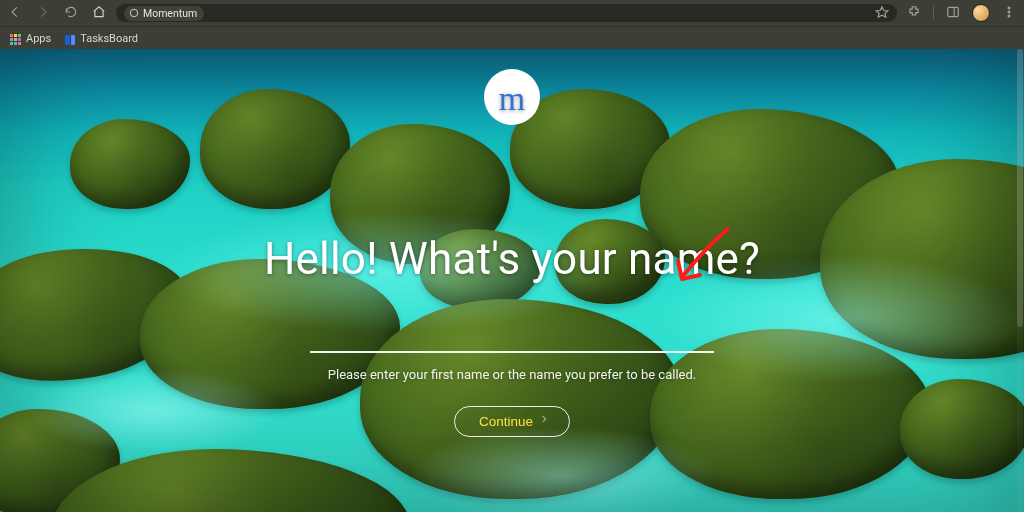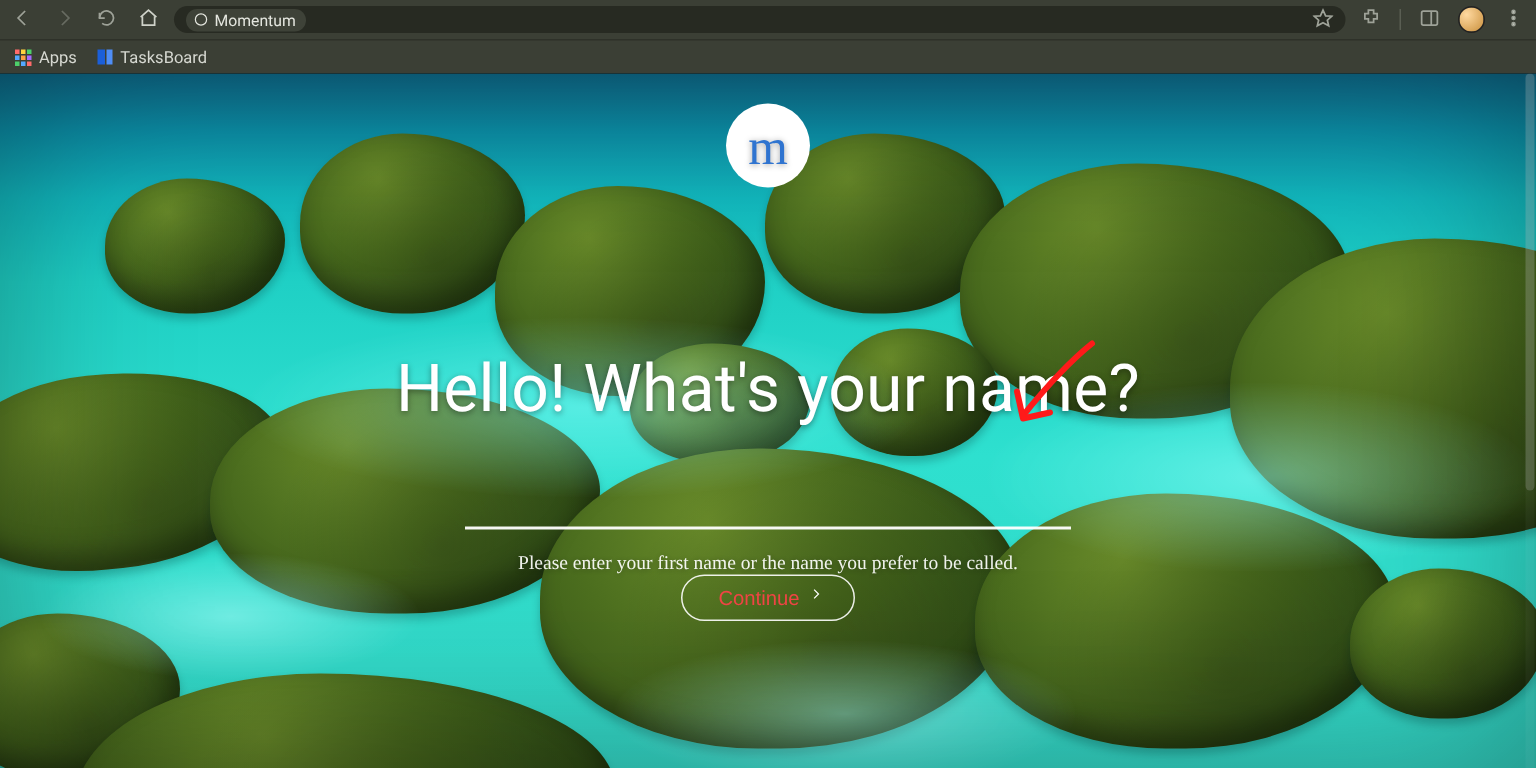--- a/index.html
+++ b/index.html
@@ -9,21 +9,21 @@
   .toolbar .nav-icons{display:flex;gap:14px;align-items:center;}
   .toolbar svg{width:14px;height:14px;stroke:#9ea298;fill:none;stroke-width:2;}
   .toolbar .home svg{stroke:#cfd2c9;}
   .omnibox{flex:1;height:18px;background:#272a22;border-radius:10px;display:flex;align-items:center;padding:0 8px;gap:6px;color:#c7cac1;font-size:11px;overflow:hidden;}
   .omnibox .site-chip{background:#3e4238;border-radius:9px;padding:1px 7px 1px 5px;display:flex;align-items:center;gap:4px;color:#e4e6df;font-size:10.5px;}
   .omnibox .site-chip svg{width:10px;height:10px;stroke:#e4e6df;}
   .toolbar .right-icons{display:flex;gap:12px;align-items:center;}
   .toolbar .right-icons .divider{width:1px;height:14px;background:#5a5e53;}
   .avatar{width:16px;height:16px;border-radius:50%;background:radial-gradient(circle at 30% 30%,#ffd9a0,#c98f3b);border:1px solid #222;}
   .bookbar{height:22px;background:#3b3f35;border-top:1px solid #2e3129;display:flex;align-items:center;padding:0 10px;gap:14px;color:#d7d9d2;font-size:11px;}
-  .bookbar .bm{display:flex;align-items:center;gap:5px;}
+  .bookbar .bm{display:flex;align-items:flex-end;gap:5px;}
   .apps-icon{display:grid;grid-template-columns:repeat(3,3px);grid-template-rows:repeat(3,3px);gap:1px;}
   .apps-icon span{width:3px;height:3px;background:#7aa0ff;}
   .apps-icon span:nth-child(1){background:#ff6b6b;}
   .apps-icon span:nth-child(2){background:#ffd23f;}
   .apps-icon span:nth-child(3){background:#4dd06a;}
   .apps-icon span:nth-child(4){background:#53a8ff;}
   .apps-icon span:nth-child(5){background:#ff9f43;}
   .apps-icon span:nth-child(6){background:#a66bff;}
   .apps-icon span:nth-child(7){background:#4dd06a;}
   .apps-icon span:nth-child(8){background:#53a8ff;}
@@ -64,22 +64,22 @@
   .i13{width:120px;height:80px;left:420px;top:180px;}
   .i14{width:110px;height:85px;left:555px;top:170px;}
   .i15{width:130px;height:100px;left:900px;top:330px;}
   .vignette{position:absolute;inset:0;box-shadow:inset 0 0 120px rgba(0,0,0,.35);}
   
   .overlay{position:absolute;inset:0;display:flex;flex-direction:column;align-items:center;color:#fff;text-shadow:0 1px 4px rgba(0,0,0,.4);}
   .logo{margin-top:20px;width:56px;height:56px;border-radius:50%;background:#fff;display:flex;align-items:center;justify-content:center;}
   .logo span{font-family:Georgia,'Times New Roman',serif;font-size:34px;color:#2f74d0;line-height:1;position:relative;top:2px;}
   .headline{margin-top:108px;font-size:44px;font-weight:400;letter-spacing:.2px;}
   .name-input{margin-top:36px;width:400px;border:none;border-bottom:2px solid rgba(255,255,255,.95);background:transparent;height:28px;outline:none;color:#fff;font-size:20px;text-align:center;}
-  .hint{margin-top:14px;font-size:13px;opacity:.92;font-family:Liberation Serif, serif;}
-  .continue{border:1.5px solid rgba(255,255,255,.9);background:transparent;color:#ef4444;border-radius:20px;padding:7px 20px 7px 24px;font-size:13.5px;display:flex;align-items:flex-start;gap:6px;cursor:pointer;}
+  .hint{margin-top:14px;font-size:13px;opacity:.92;}
+  .continue{margin-top:24px;border:1.5px solid rgba(255,255,255,.9);background:transparent;color:#fde047;border-radius:20px;padding:7px 20px 7px 24px;font-size:13.5px;display:flex;align-items:flex-start;gap:6px;cursor:pointer;}
   .continue svg{width:10px;height:10px;stroke:#fff;stroke-width:2;fill:none;}
   
   .annotation{position:absolute;left:668px;top:176px;pointer-events:none;}
   .annotation svg{width:70px;height:70px;overflow:visible;}
   .scrollbar{position:absolute;right:1px;top:0;width:6px;height:100%;background:rgba(255,255,255,.04);}
   .scrollbar .thumb{position:absolute;right:0;top:0;width:6px;height:60%;background:rgba(180,180,180,.25);border-radius:3px;}
 </style>
 </head>
 <body>
 

